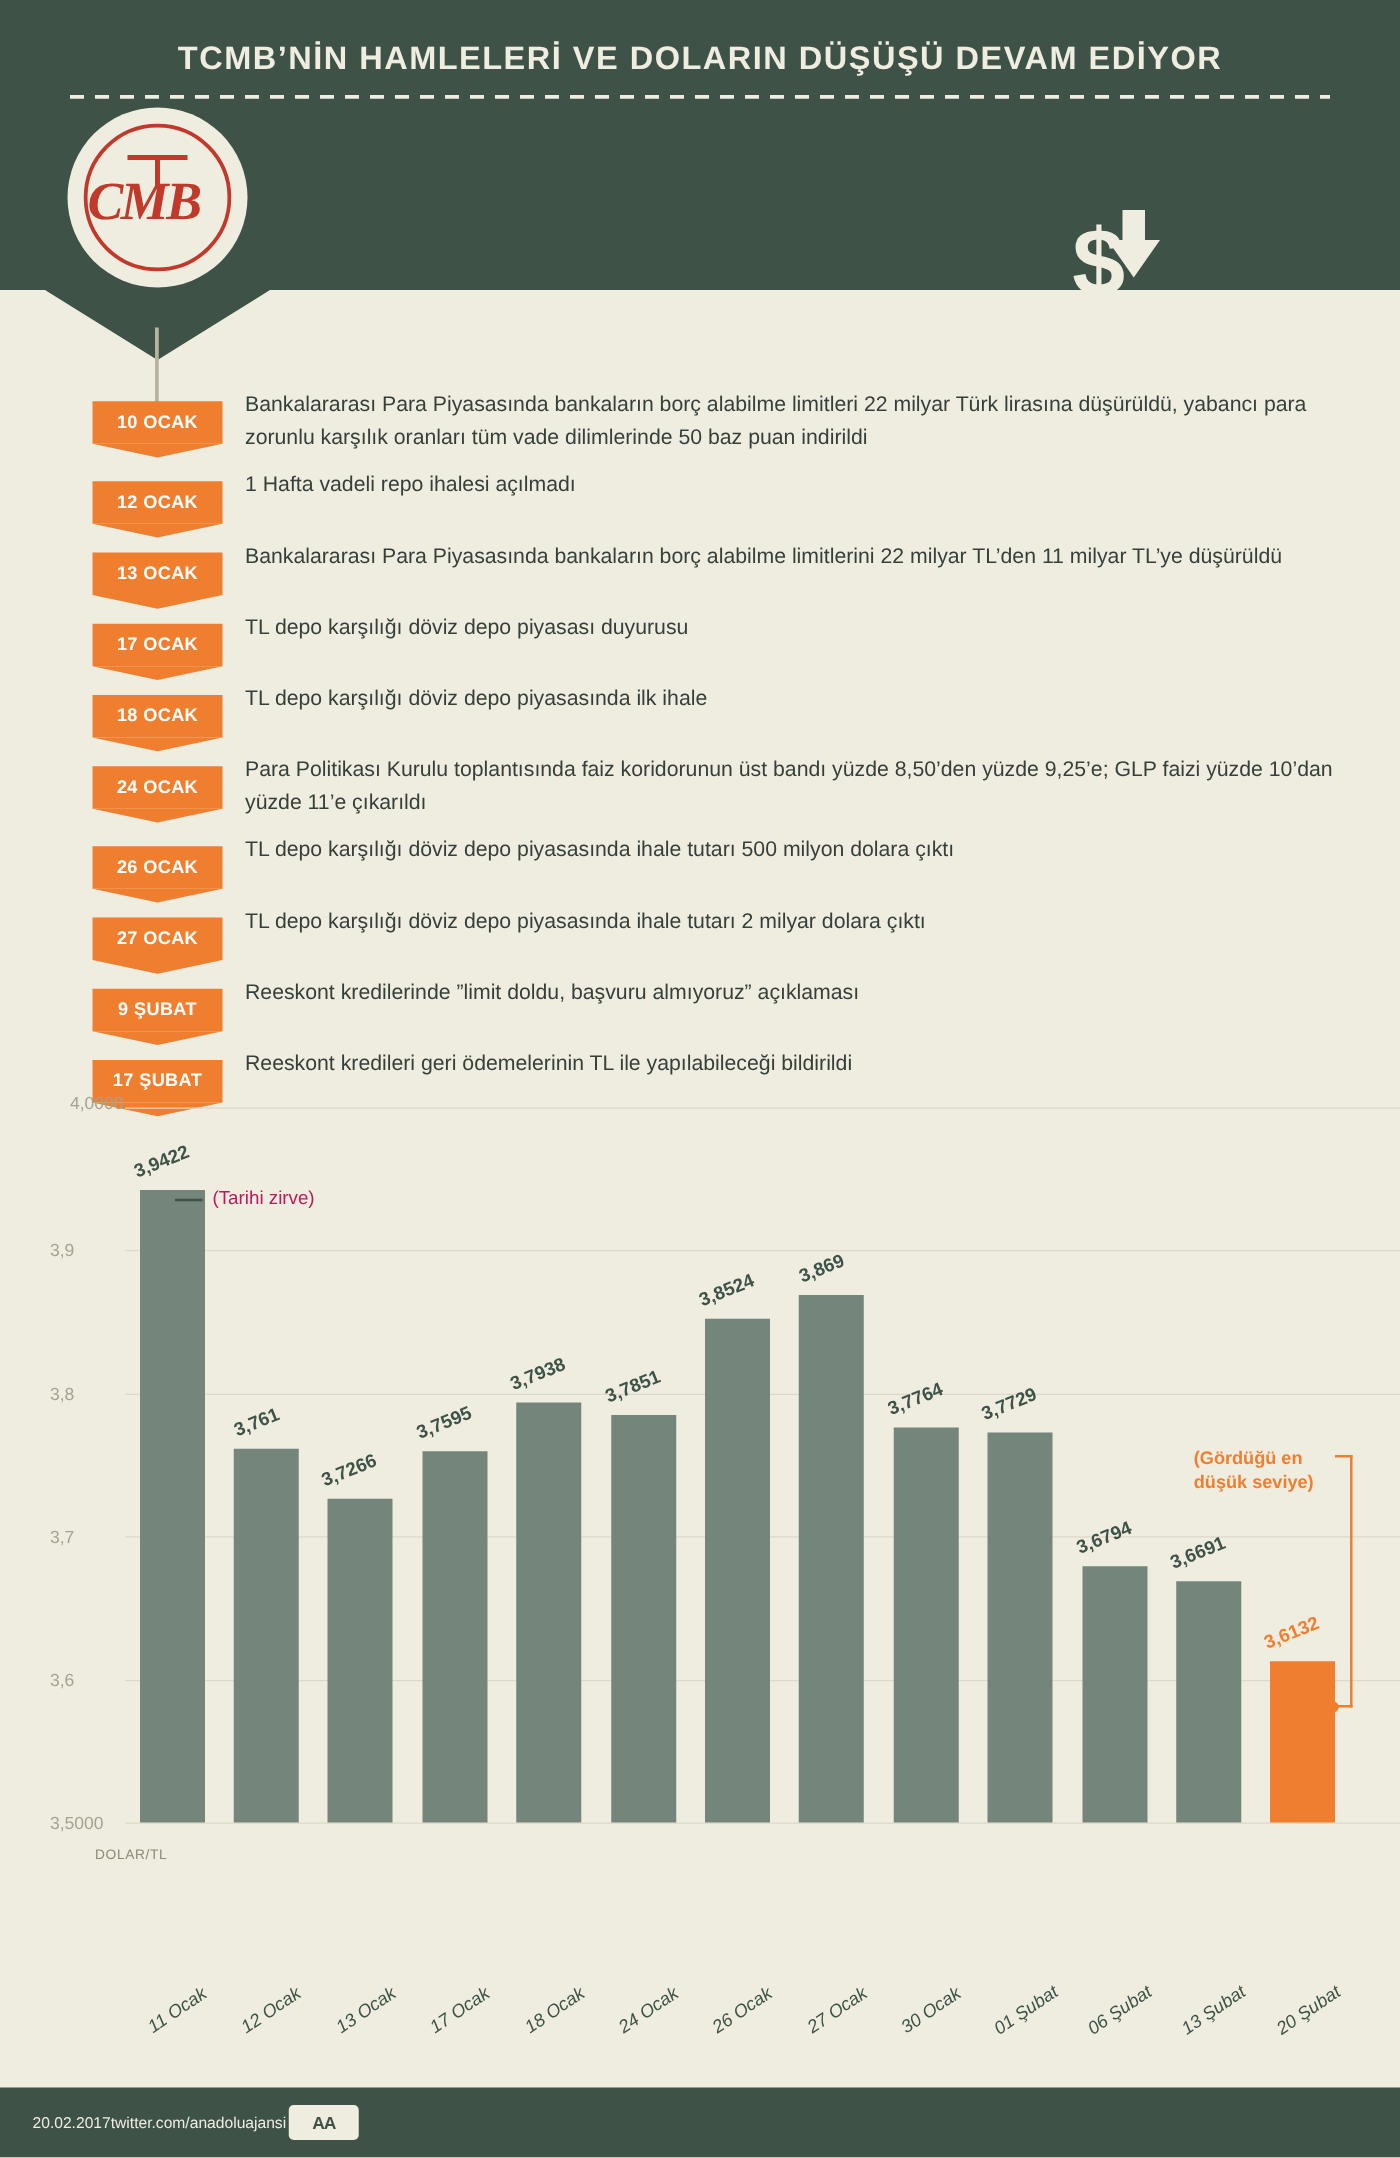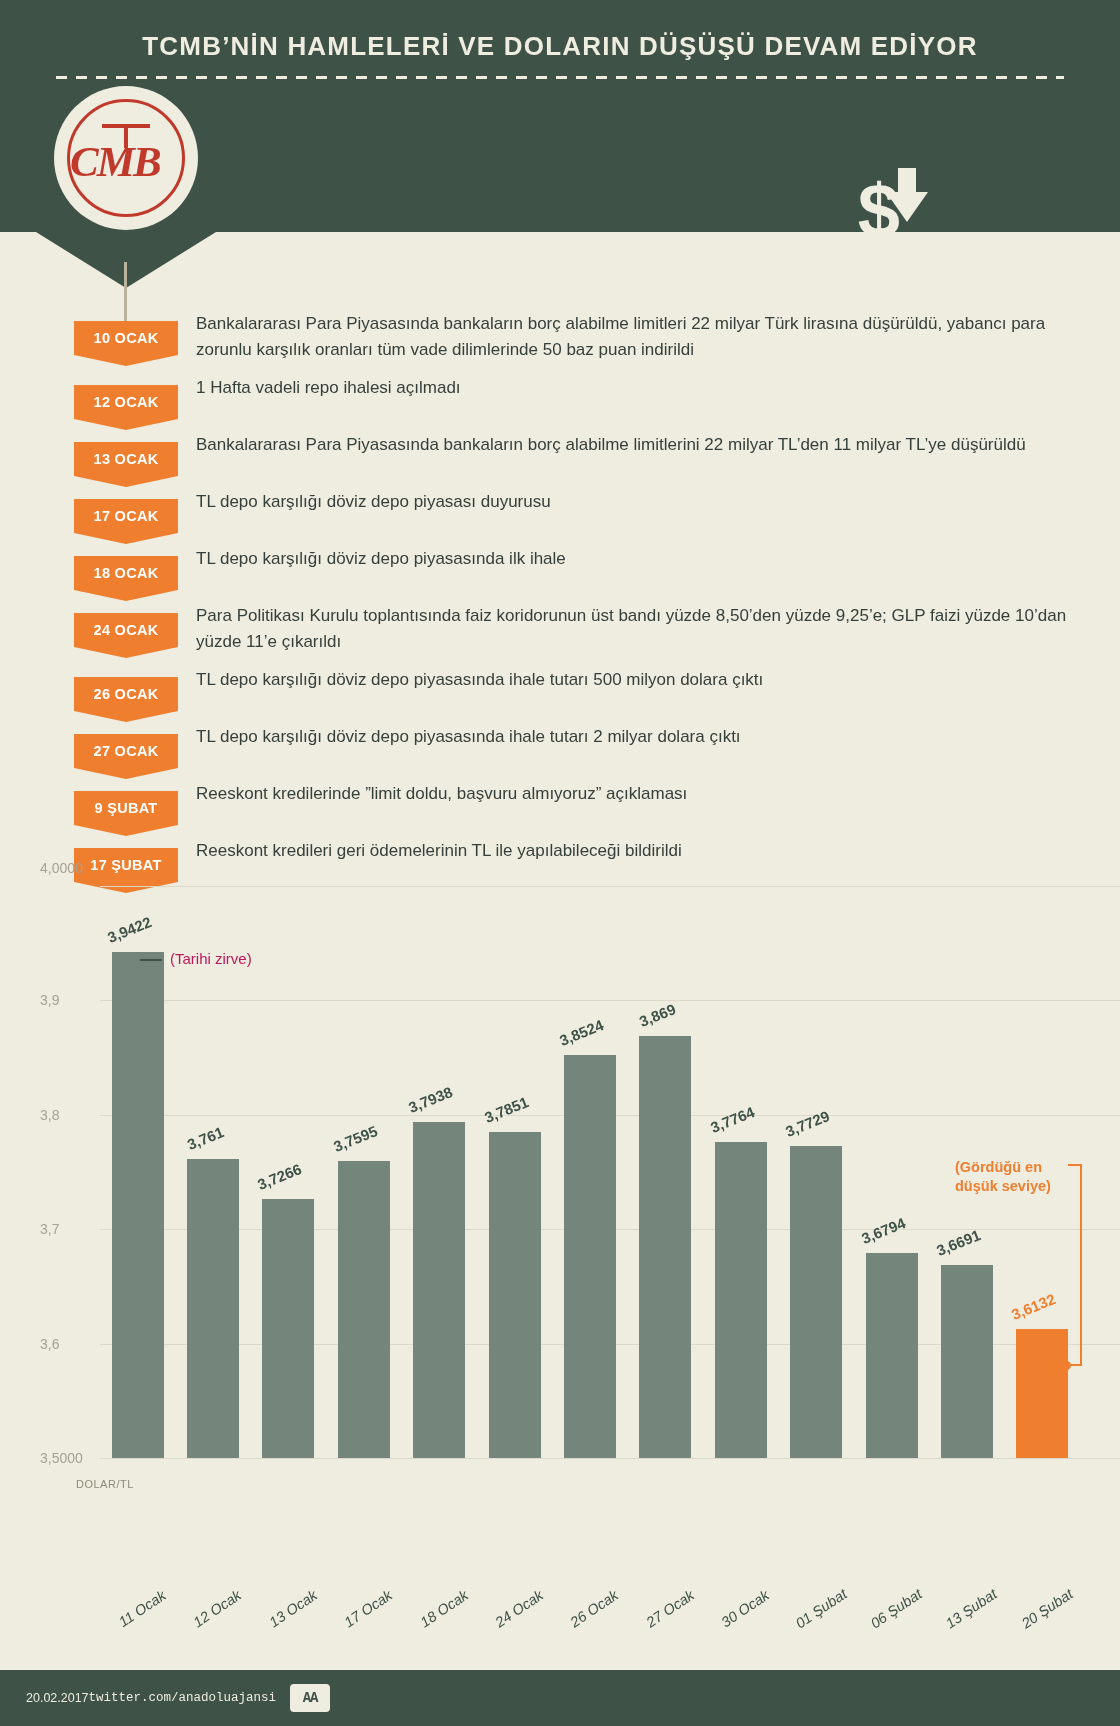--- a/index.html
+++ b/index.html
@@ -172,23 +172,23 @@
   }
 
   
   .footer {
     position:absolute; left:0; bottom:0; width:1120px; height:56px;
     background:#3e5248; color:#efece0;
     display:flex; align-items:center; 
     padding:0 26px;
     font-size:12.5px;
   }
-  .footer-right { display:flex; align-items:center; gap:14px;font-family:Liberation Mono, monospace; }
+  .footer-right { display:flex; align-items:center; gap:2px; }
   .aa-logo {
-    width:40px; height:28px; border-radius:4px; background:#efece0; color:#3e5248;
+    width:56px; height:28px; border-radius:4px; background:#efece0; color:#3e5248;
     display:flex; align-items:center; justify-content:center;
     font-weight:bold; font-size:14px; letter-spacing:-1px;
   }
 </style>
 </head>
 <body>
 
 <div class="page">
 
   <div class="header">
@@ -253,21 +253,21 @@
     </div>
     <div class="tl-row">
       <div class="tl-tag">17 ŞUBAT</div>
       <div class="tl-text">Reeskont kredileri geri ödemelerinin TL ile yapılabileceği bildirildi</div>
     </div>
   </div>
 
   <div class="chart-wrap">
     <div id="grid-holder">
         <div class="gridline" style="top: 18px;"></div>
-        <div class="ylabel" style="top: 0;">4,0000</div>
+        <div class="ylabel" style="top: 14px; margin-left: 16px;">4,0000</div>
         <div class="gridline" style="top: 132.4px;"></div>
         <div class="ylabel" style="top: 132.4px;">3,9</div>
         <div class="gridline" style="top: 246.8px;"></div>
         <div class="ylabel" style="top: 246.8px;">3,8</div>
         <div class="gridline" style="top: 361.2px;"></div>
         <div class="ylabel" style="top: 361.2px;">3,7</div>
         <div class="gridline" style="top: 475.6px;"></div>
         <div class="ylabel" style="top: 475.6px;">3,6</div>
         <div class="gridline" style="top: 590px;"></div>
         <div class="ylabel" style="top: 590px;">3,5000</div>

